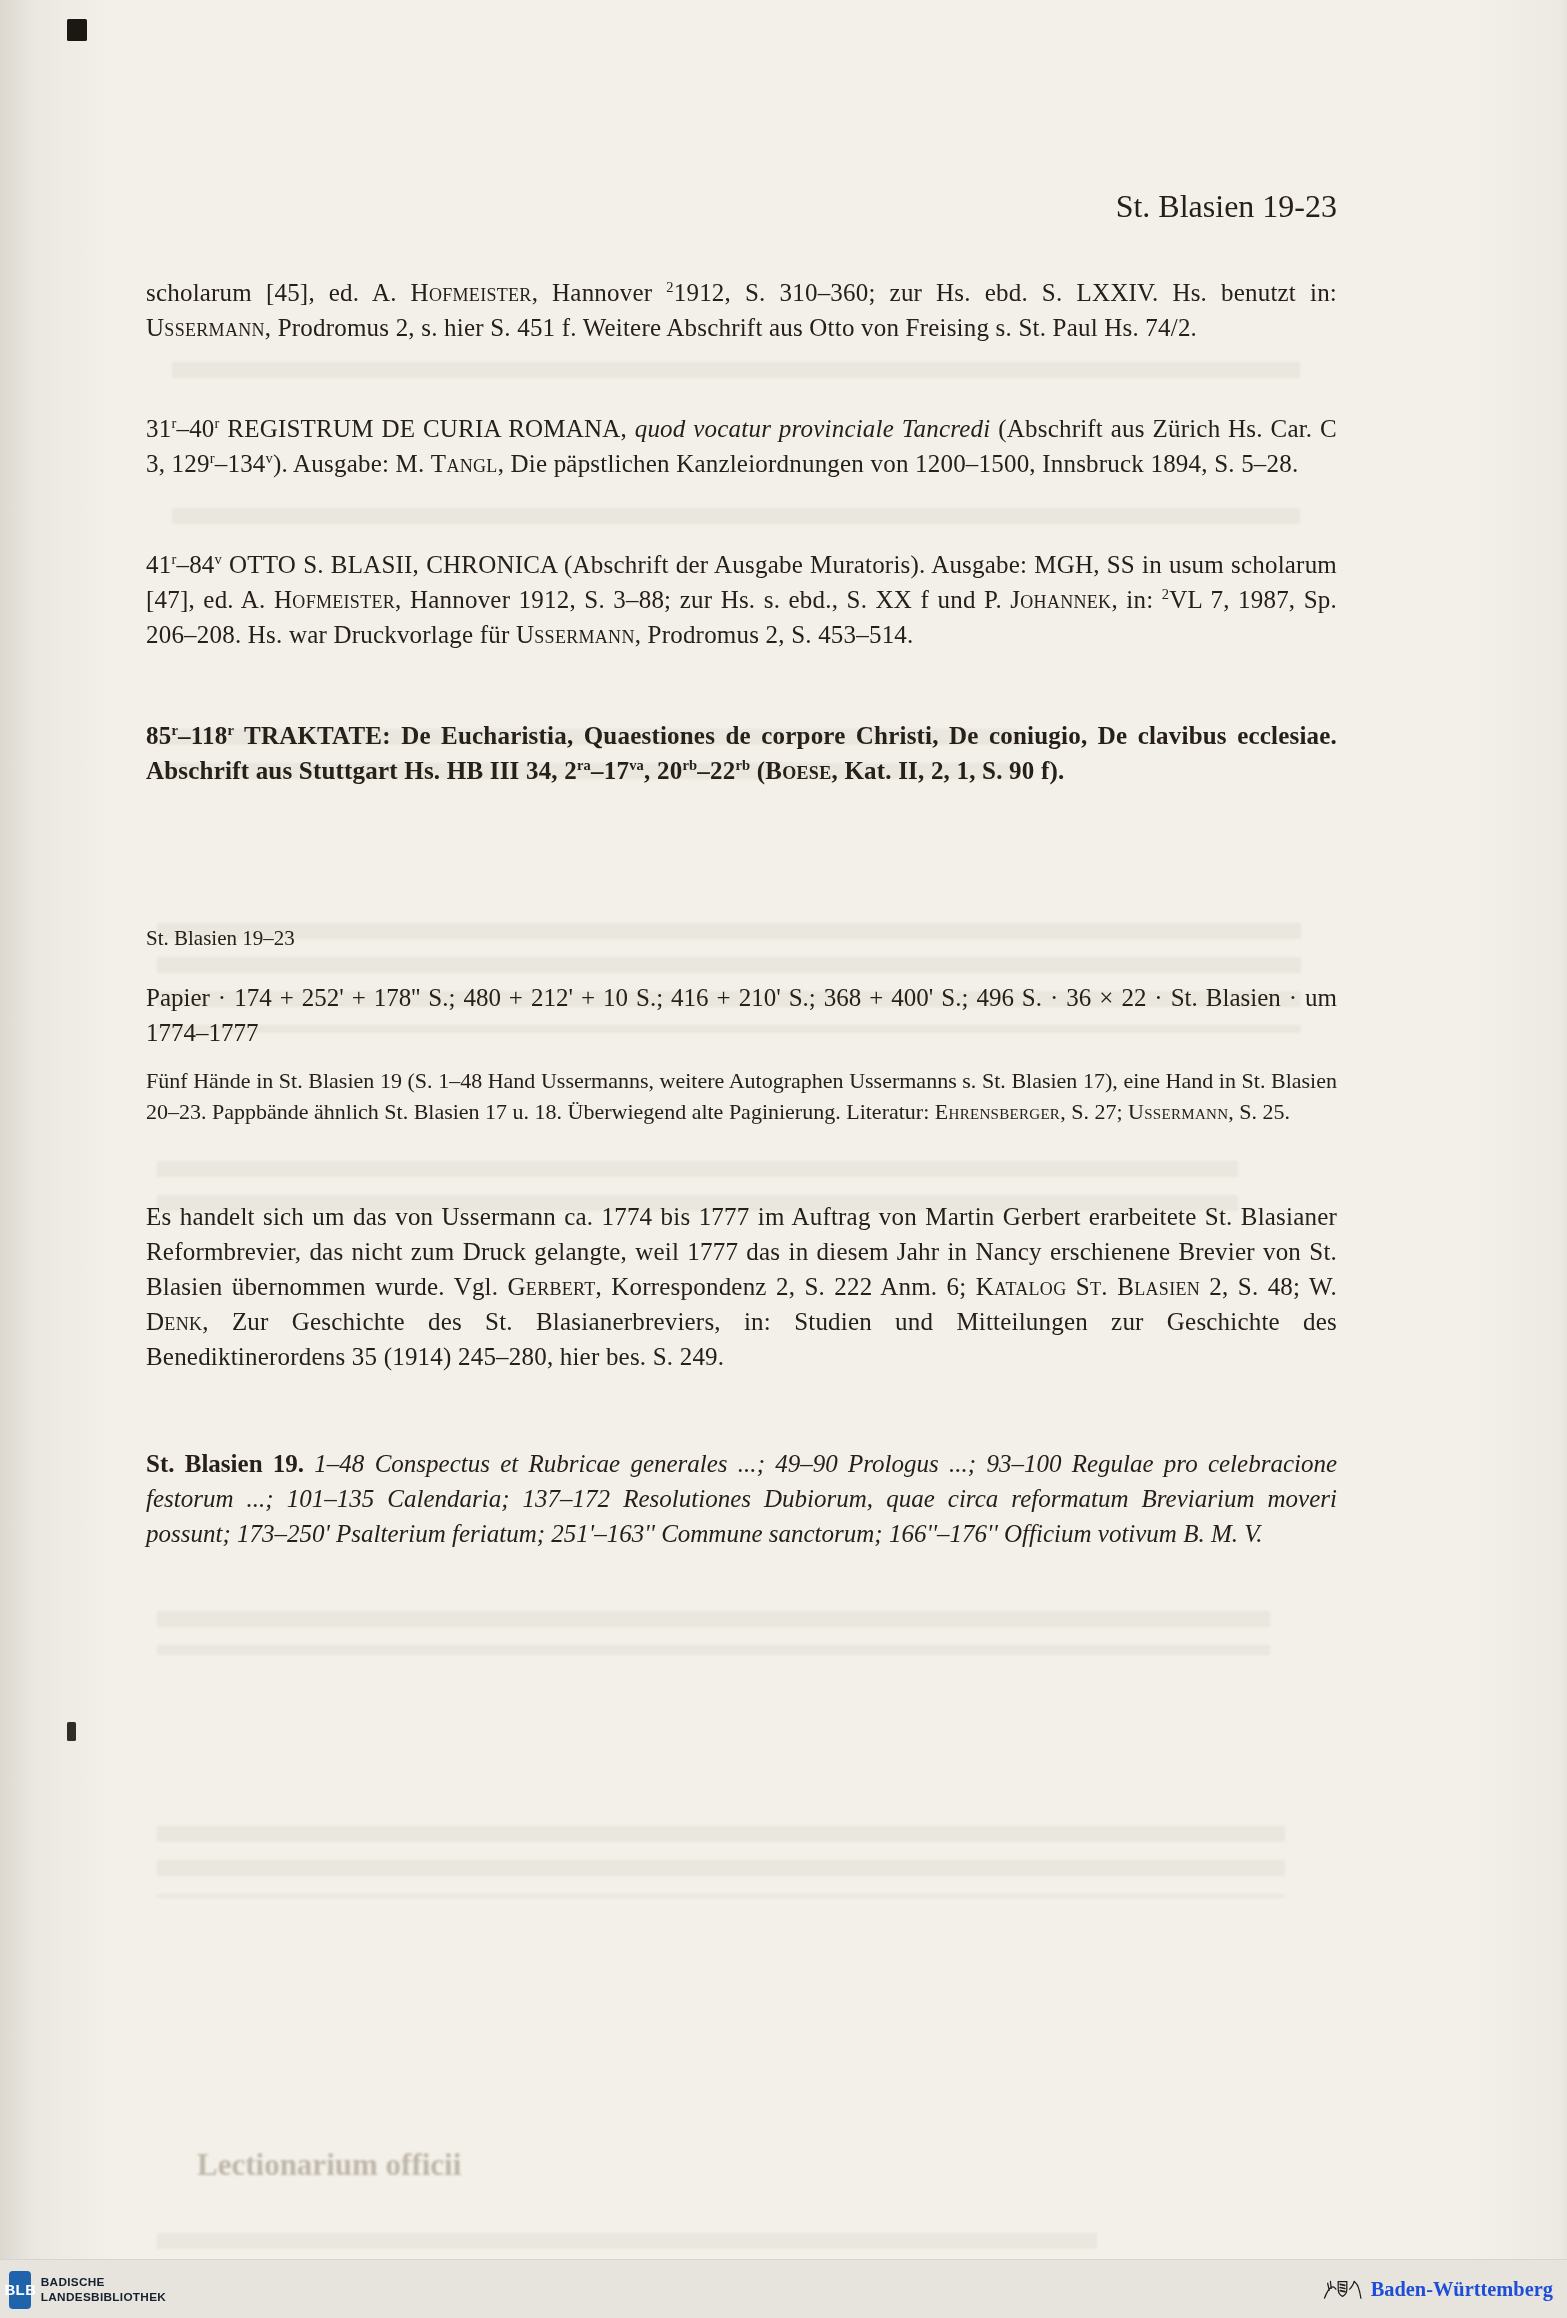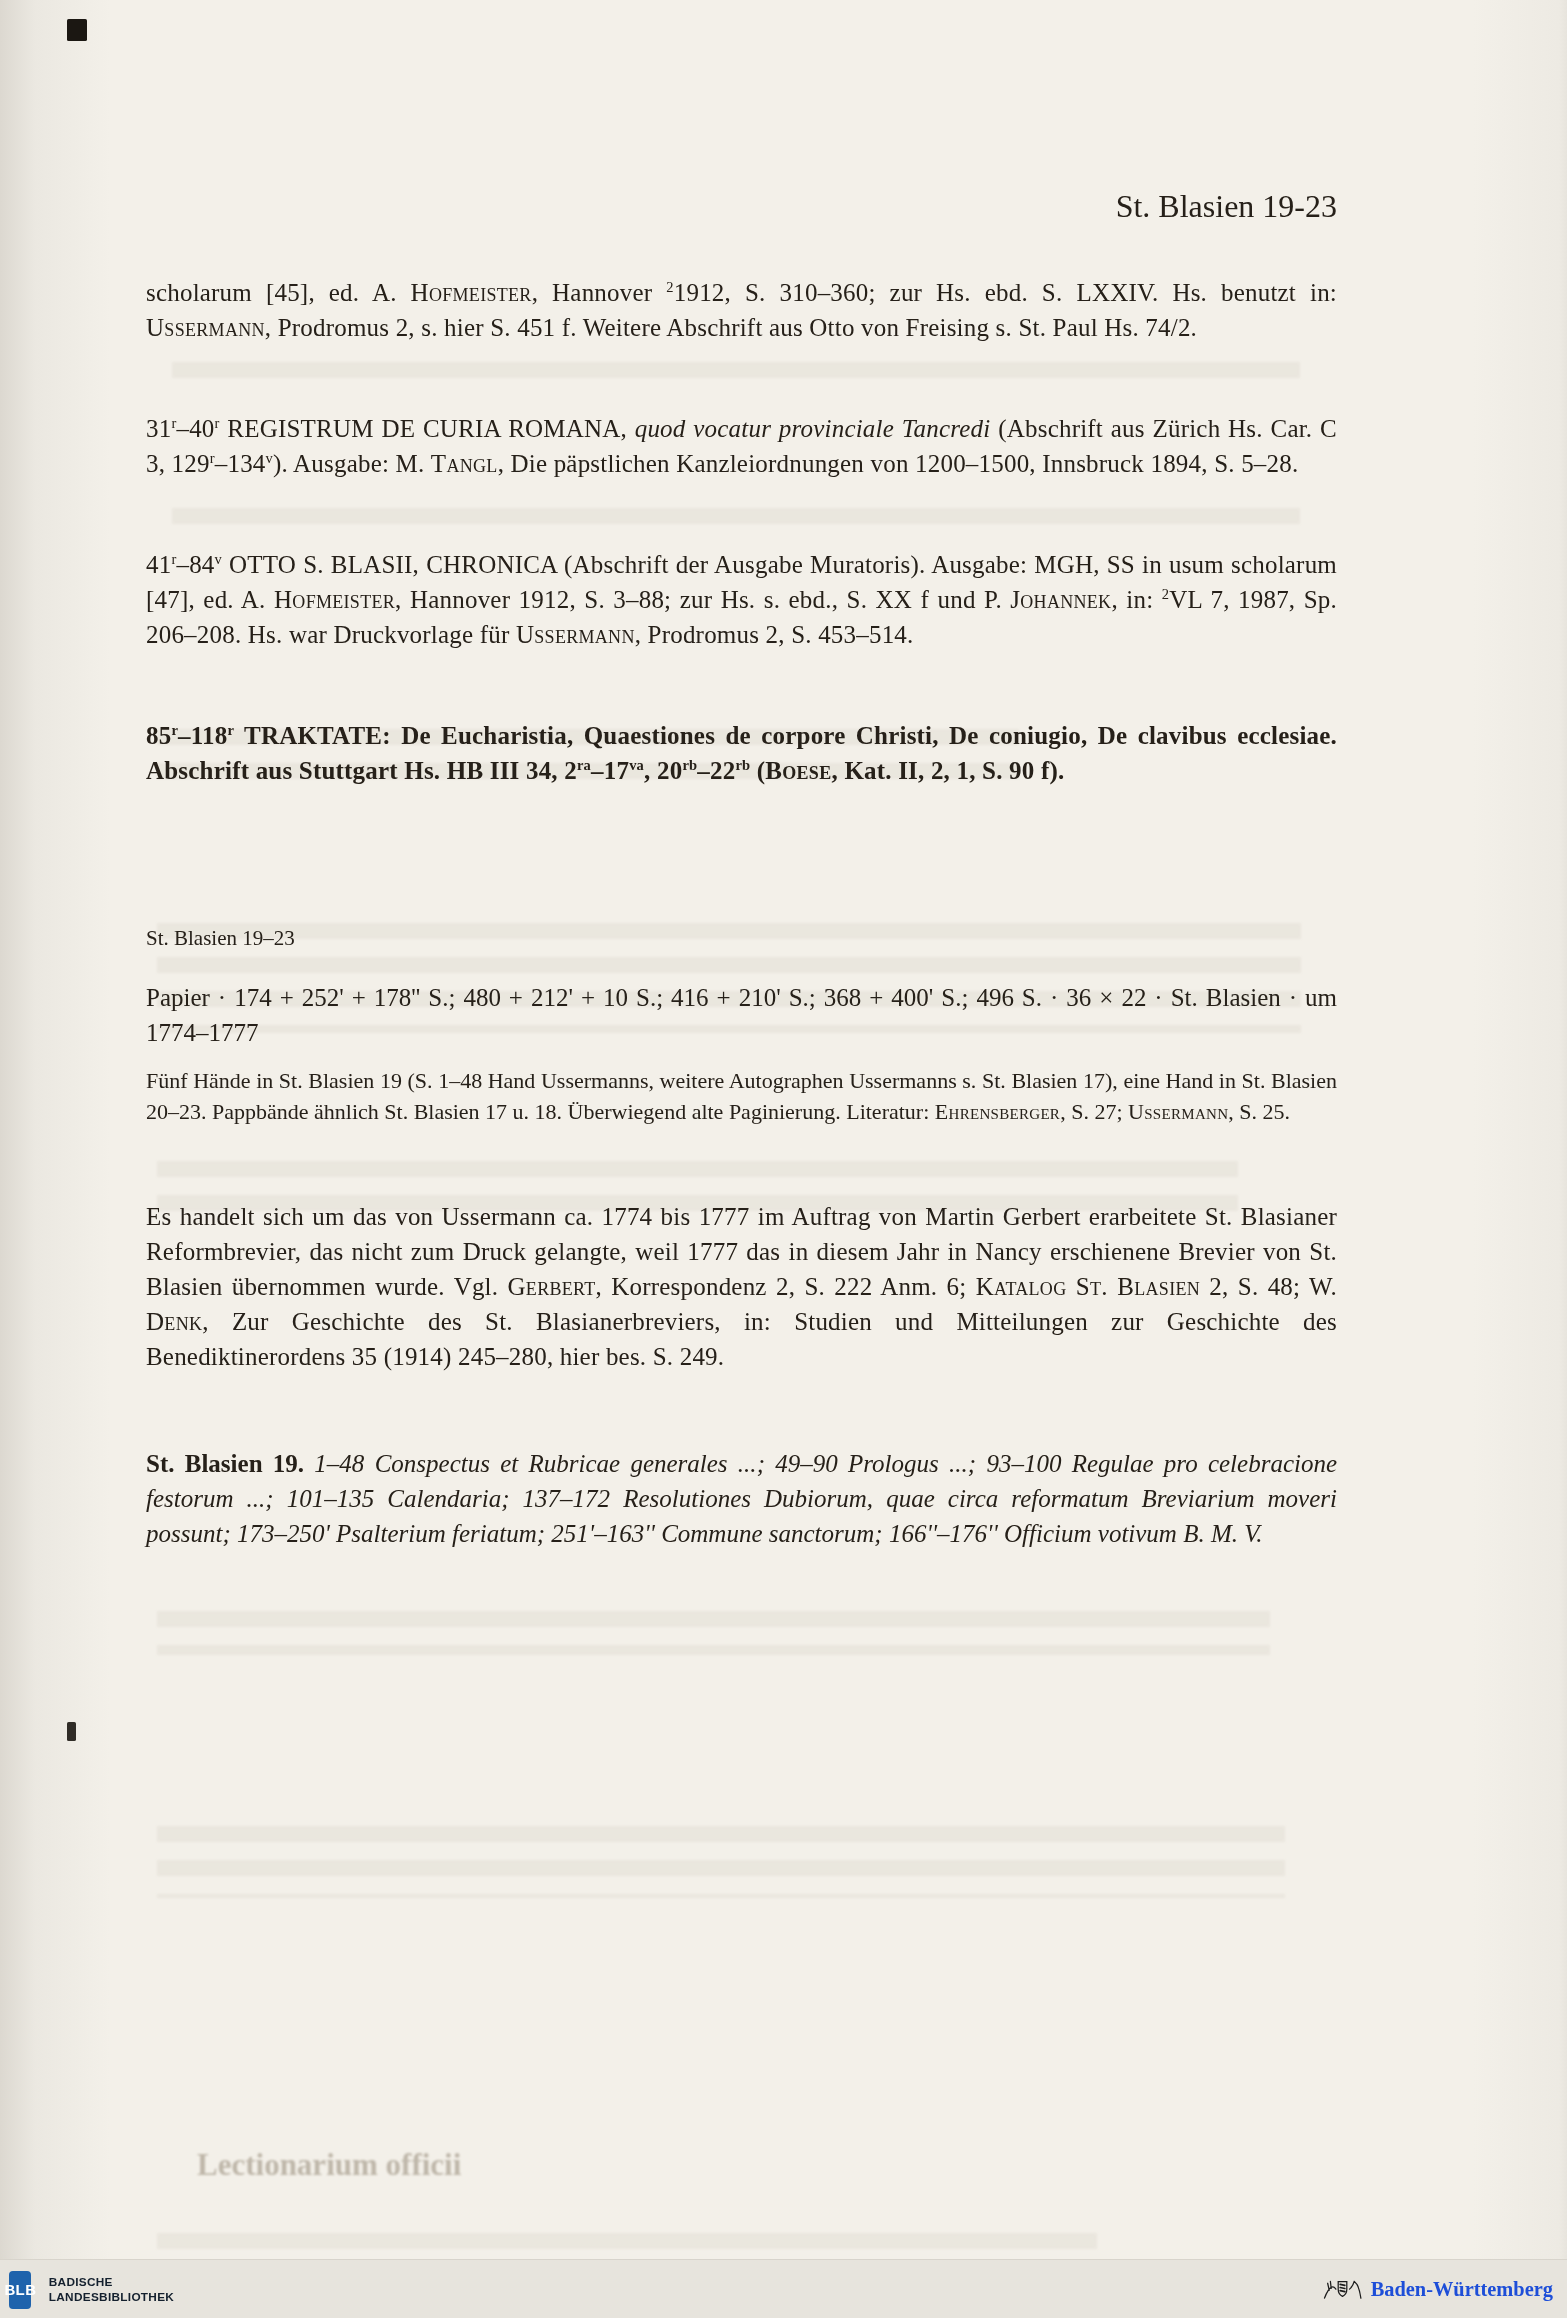--- a/index.html
+++ b/index.html
@@ -50,21 +50,21 @@
   .footer-bar{position:absolute;left:0;bottom:0;width:1567px;height:60px;
       background:var(--footer_bar,#e7e4dd);border-top:0.8px solid #d8d4cc;
       display:flex;align-items:center;justify-content:space-between;
       box-sizing:border-box;padding:0 14px 0 9.4px;
       font-family:"Liberation Sans",sans-serif;}
   .footer-left{display:flex;align-items:center;gap:9.4px;}
   .blb-logo{width:22px;height:38px;background:var(--logo_blue,#1f63ac);color:#ffffff;
       border-radius:3.9px;display:flex;align-items:center;justify-content:center;
       font-weight:bold;font-size:15px;letter-spacing:0.4px;}
   .lib-name{font-size:11.8px;font-weight:bold;color:#14202e;line-height:1.25;
-      letter-spacing:0.3px;margin-left:8px;}
+      letter-spacing:0.3px;}
   .footer-right{display:flex;align-items:center;gap:7.8px;}
   .bw-emblem{display:inline-flex;align-items:center;}
   .state-label{font-family:"Liberation Serif",serif;font-weight:600;font-size:20.4px;color:#1d4ed8;}
 </style>
 </head>
 <body>
 
 <div class="scan">
 
   <div class="mark mark-top"></div>

